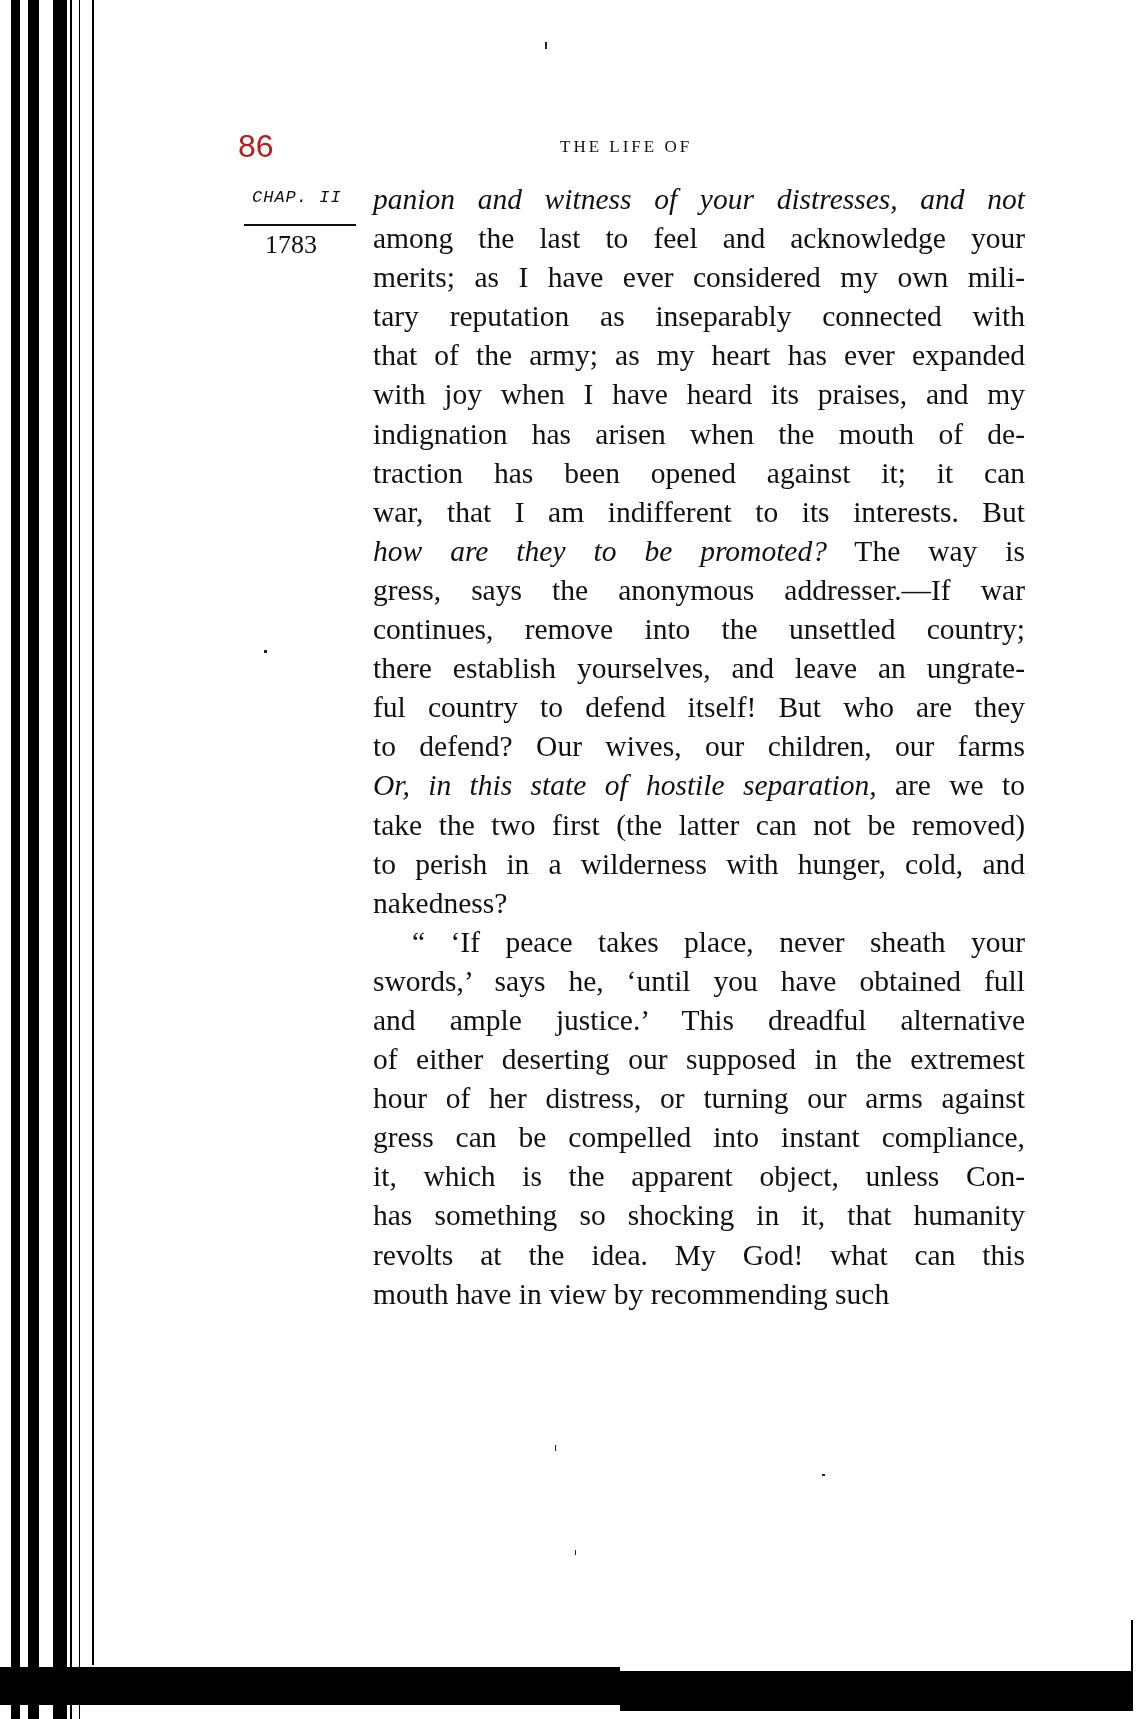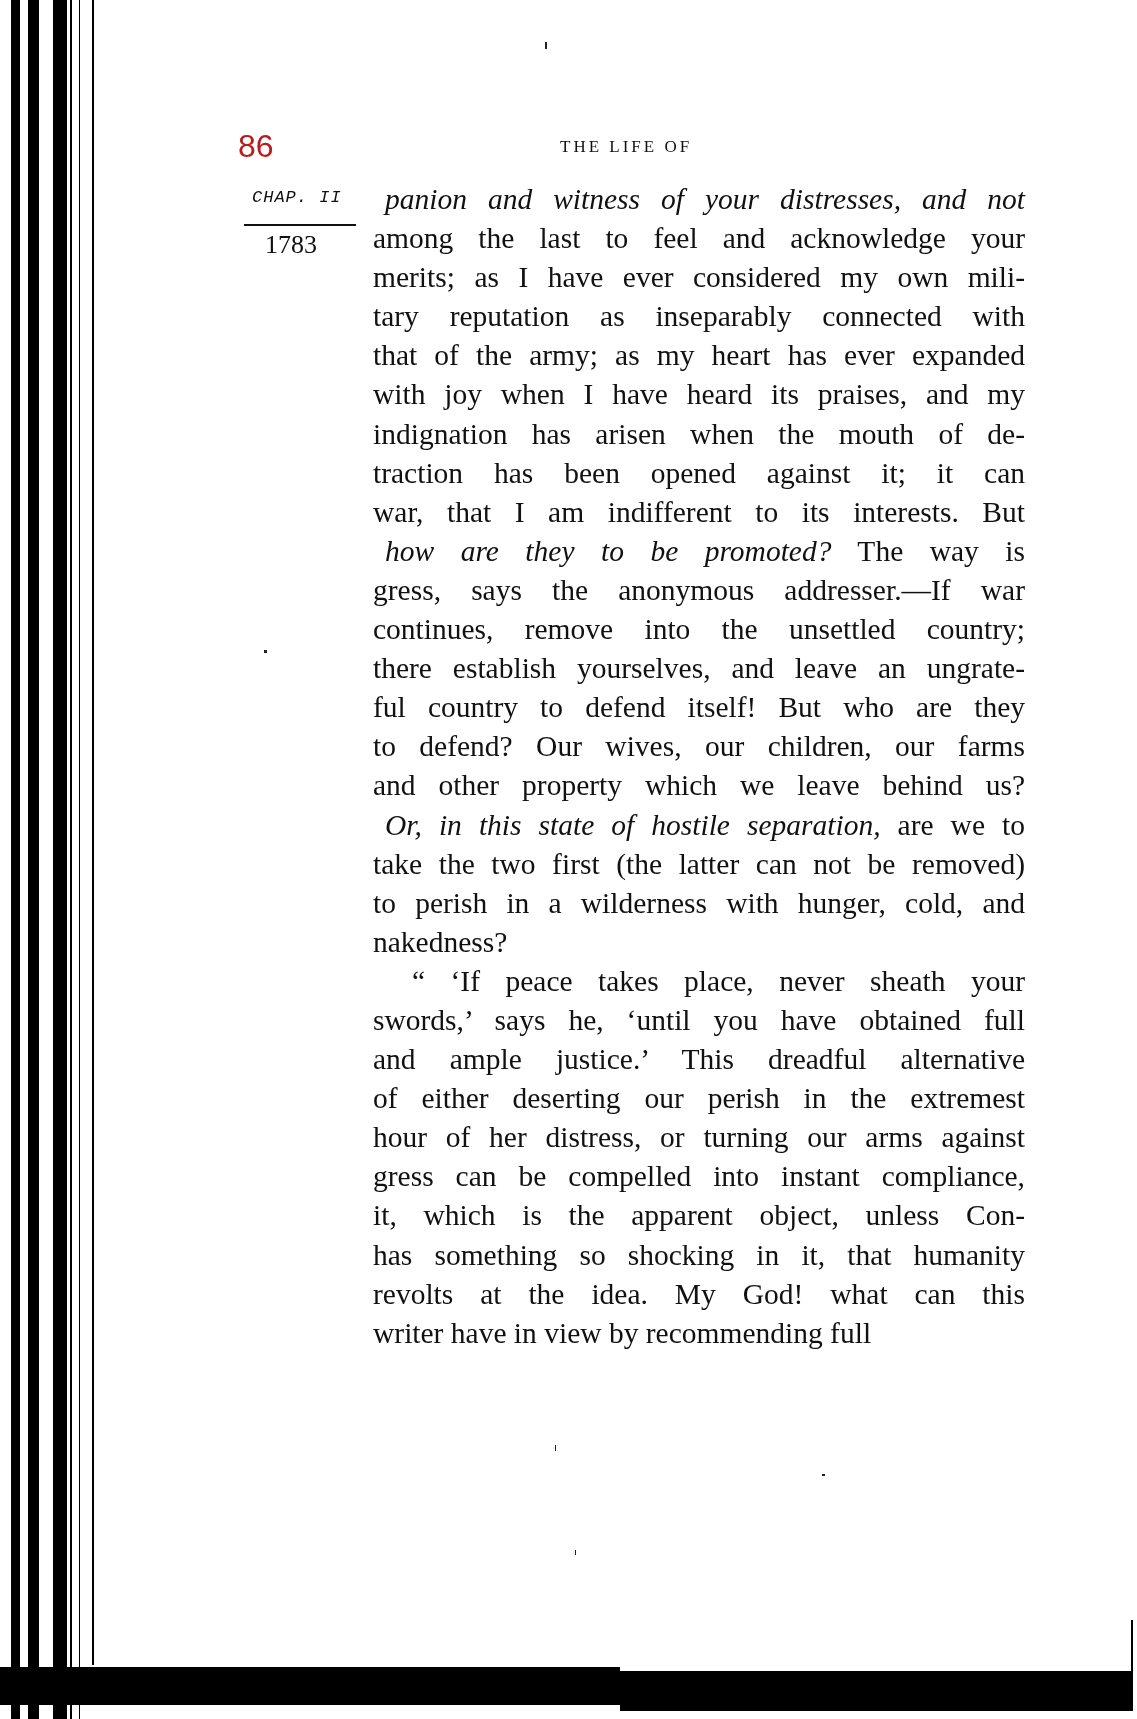--- a/index.html
+++ b/index.html
@@ -34,21 +34,21 @@
     position: absolute; left: 265px; top: 230px;
     font-size: 26px; line-height: 30px;
   }
   .body-text {
     position: absolute; left: 373px; top: 180px; width: 652px;
     font-size: 29.5px; line-height: 39.1px;
   }
   .line { display: block; white-space: nowrap; text-align: justify; text-align-last: justify; height: 39.1px; }
   .line.last { text-align-last: left; }
   .line.indent { padding-left: 39px; }
-  .it { font-style: italic; margin-left: 12px; }
+  .it { font-style: italic; }
 </style>
 </head>
 <body>
 
 <div class="spine" style="left:11px;width:9px;"></div>
 <div class="spine" style="left:28px;width:11px;"></div>
 <div class="spine" style="left:53px;width:14px;"></div>
 <div class="spine" style="left:70px;width:2px;"></div>
 <div class="spine" style="left:79px;width:1px;"></div>
 <div class="page-edge"></div>
@@ -77,28 +77,27 @@
     <span class="line"><span>with joy when I have heard its praises, and my</span></span>
     <span class="line"><span>indignation has arisen when the mouth of de-</span></span>
     <span class="line"><span>traction has been opened against it; it can</span></span>
     <span class="line"><span>war, that I am indifferent to its interests.  But</span></span>
     <span class="line"><span class="it">how are they to be promoted?</span><span>  The way is</span></span>
     <span class="line"><span>gress, says the anonymous addresser.—If war</span></span>
     <span class="line"><span>continues, remove into the unsettled country;</span></span>
     <span class="line"><span>there establish yourselves, and leave an ungrate-</span></span>
     <span class="line"><span>ful country to defend itself!  But who are they</span></span>
     <span class="line"><span>to defend?  Our wives, our children, our farms</span></span>
-    <span class="line"><span>and other property which we leave behind us?</span></span>
     <span class="line"><span class="it">Or, in this state of hostile separation,</span><span> are we to</span></span>
     <span class="line"><span>take the two first (the latter can not be removed)</span></span>
     <span class="line"><span>to perish in a wilderness with hunger, cold, and</span></span>
     <span class="line last"><span>nakedness?</span></span>
     <span class="line indent"><span>“ ‘If peace takes place, never sheath your</span></span>
     <span class="line"><span>swords,’ says he, ‘until you have obtained full</span></span>
     <span class="line"><span>and ample justice.’  This dreadful alternative</span></span>
-    <span class="line"><span>of either deserting our perish in the extremest</span></span>
+    <span class="line"><span>of either deserting our supposed in the extremest</span></span>
     <span class="line"><span>hour of her distress, or turning our arms against</span></span>
     <span class="line"><span>gress can be compelled into instant compliance,</span></span>
     <span class="line"><span>it, which is the apparent object, unless Con-</span></span>
     <span class="line"><span>has something so shocking in it, that humanity</span></span>
     <span class="line"><span>revolts at the idea.  My God! what can this</span></span>
-    <span class="line last"><span>writer have in view by recommending full</span></span>
+    <span class="line last"><span>mouth have in view by recommending such</span></span>
   </div>
 
 </body></html>

